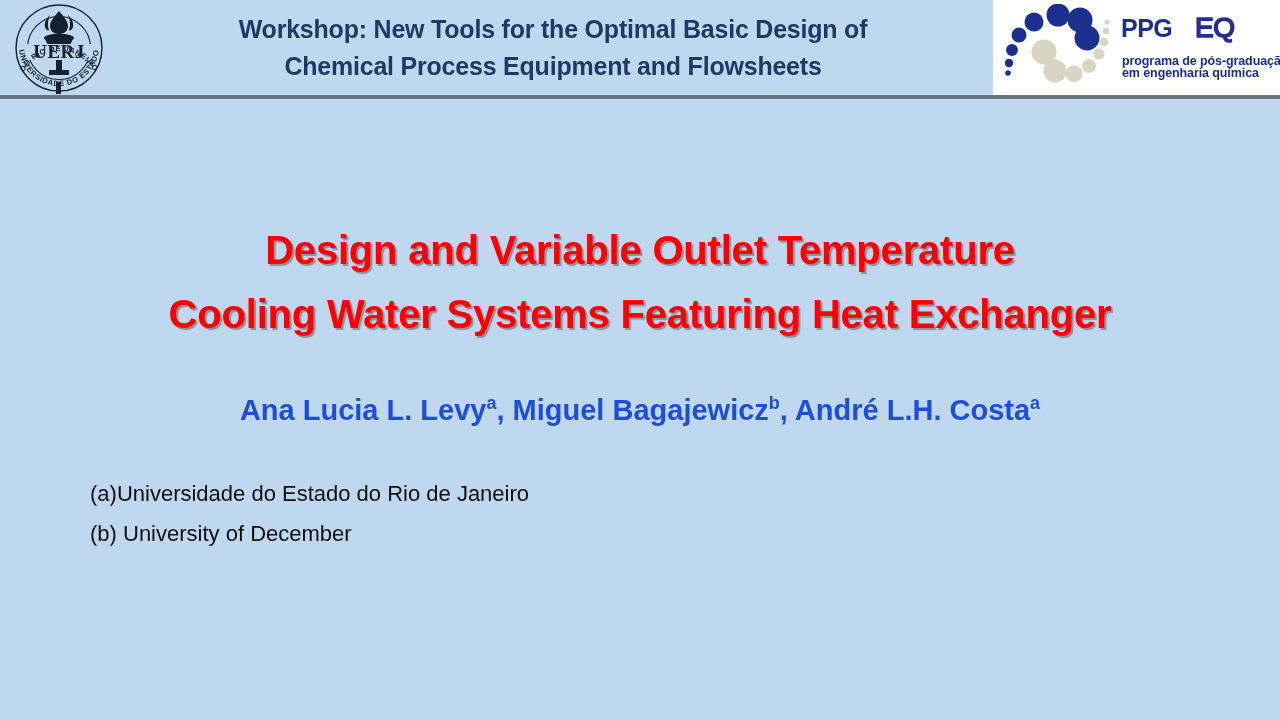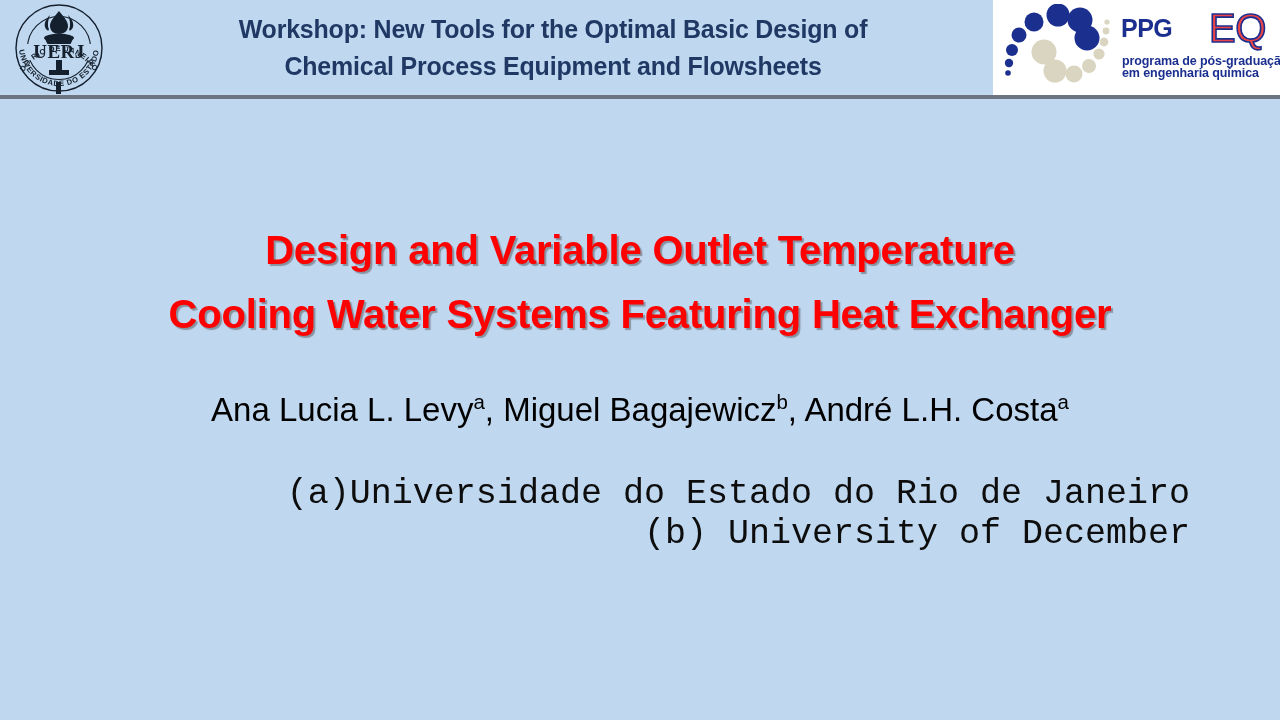--- a/index.html
+++ b/index.html
@@ -100,28 +100,28 @@
     top: 2px;
     font-family: "Liberation Sans", sans-serif;
     font-weight: bold;
     font-size: 25px;
     line-height: 40px;
     letter-spacing: -0.5px;
     color: #1b2f8f;
   }
   .eq-word {
     position: absolute;
-    left: 88px;
+    left: 74px;
     top: 2px;
     font-family: "Liberation Sans", sans-serif;
     font-weight: normal;
-    font-size: 40px;
+    font-size: 28px;
     line-height: 40px;
     letter-spacing: -0.5px;
-    color: #ef4444;
+    color: #4c1d95;
     -webkit-text-stroke: 1.6px #1b2f8f;
   }
   .ppg-tag {
     position: absolute;
     left: 1px;
     font-family: "Liberation Sans", sans-serif;
     font-size: 12.5px;
     font-weight: bold;
     color: #1b2f8f;
     white-space: nowrap;
@@ -146,41 +146,41 @@
     text-shadow: 2px 2px 1px rgba(90,90,95,0.55);
   }
   #main-title .tline { display: block; white-space: nowrap; }
 
   #authors {
     position: absolute;
     left: 90px;
     top: 390px;
     width: 1100px;
     text-align: center;
-    color: #000000;
-    font-family: "Liberation Sans", sans-serif;
-    font-size: 33px;
-    line-height: 40px;
-    font-weight: normal;
+    color: #1d4ed8;
+    font-family: "Liberation Sans", sans-serif;
+    font-size: 29px;
+    line-height: 40px;
+    font-weight: bold;
   }
   #authors sup {
     font-size: 0.62em;
     vertical-align: super;
     line-height: 0;
   }
 
   #affiliations {
     position: absolute;
     left: 90px;
     top: 474px;
     width: 1100px;
-    text-align: right;
+    text-align: left;
     color: #0d0d0d;
-    font-family: Liberation Mono, monospace;
-    font-size: 35px;
+    font-family: Liberation Sans, sans-serif;
+    font-size: 22px;
     line-height: 40px;
     font-weight: normal;
   }
   #affiliations .aline { display: block; white-space: nowrap; }
 
   #slide-date {
     position: absolute;
     left: 90px;
     top: 596px;
     width: 1100px;

